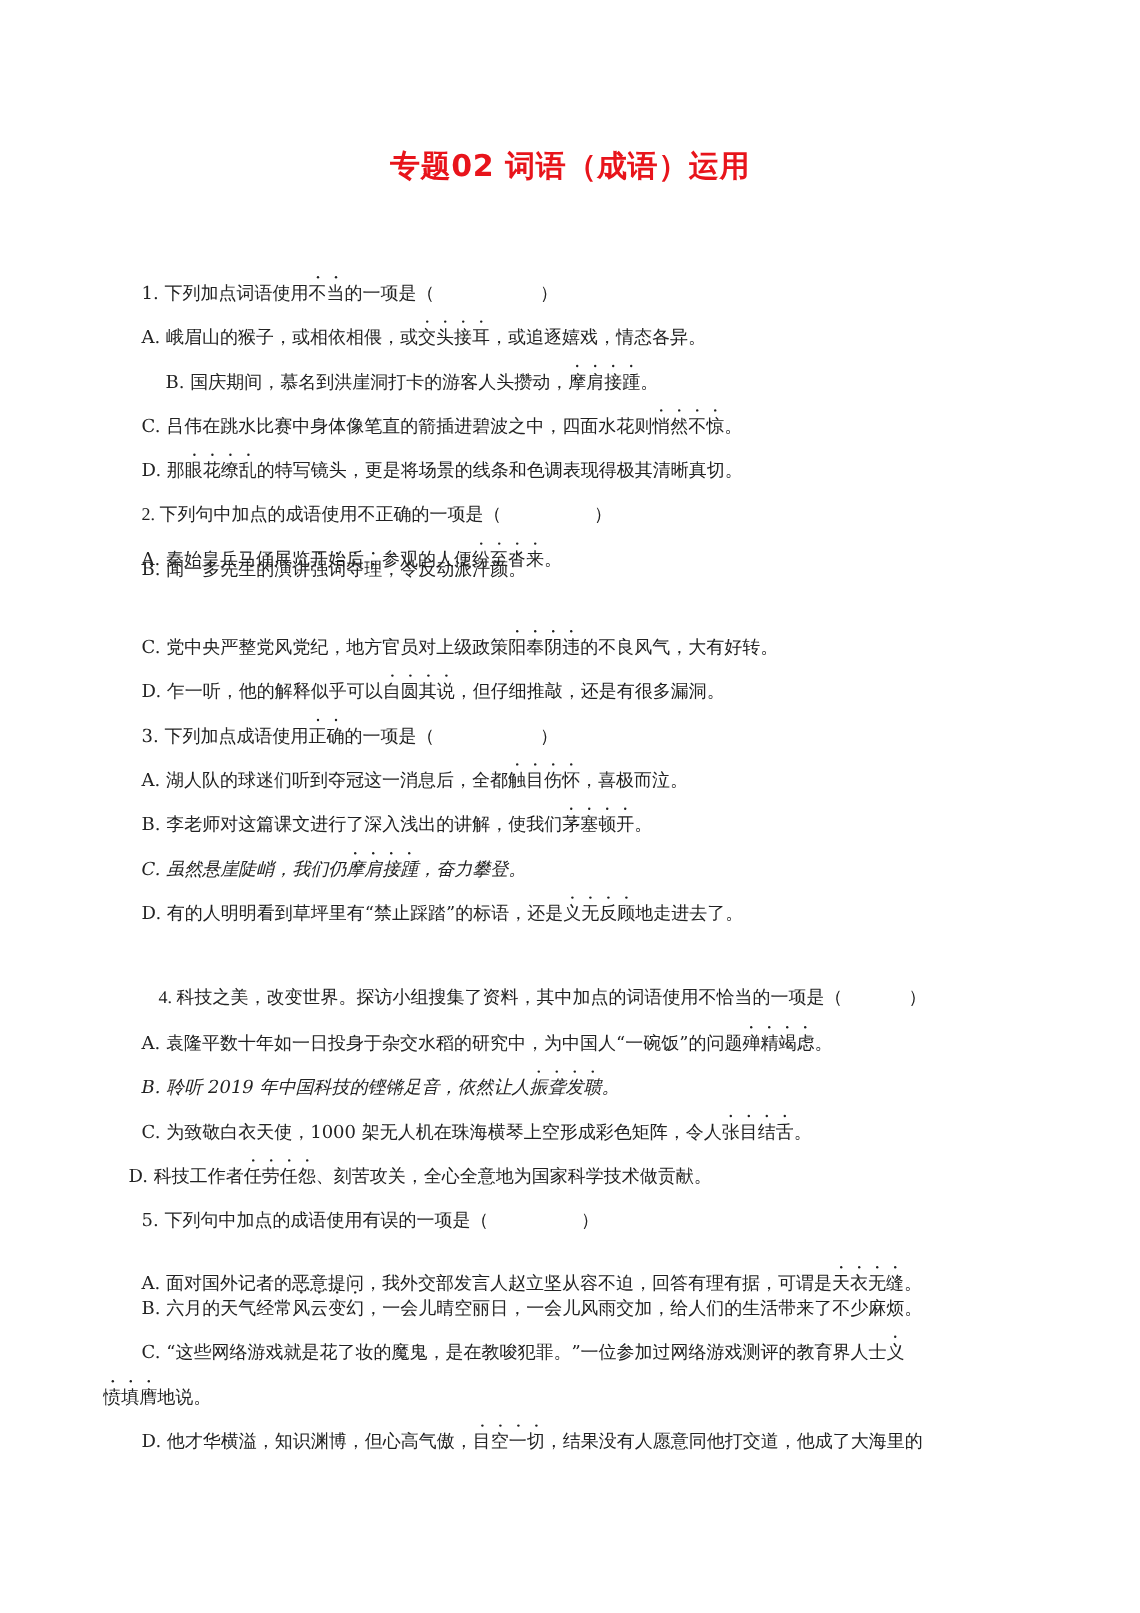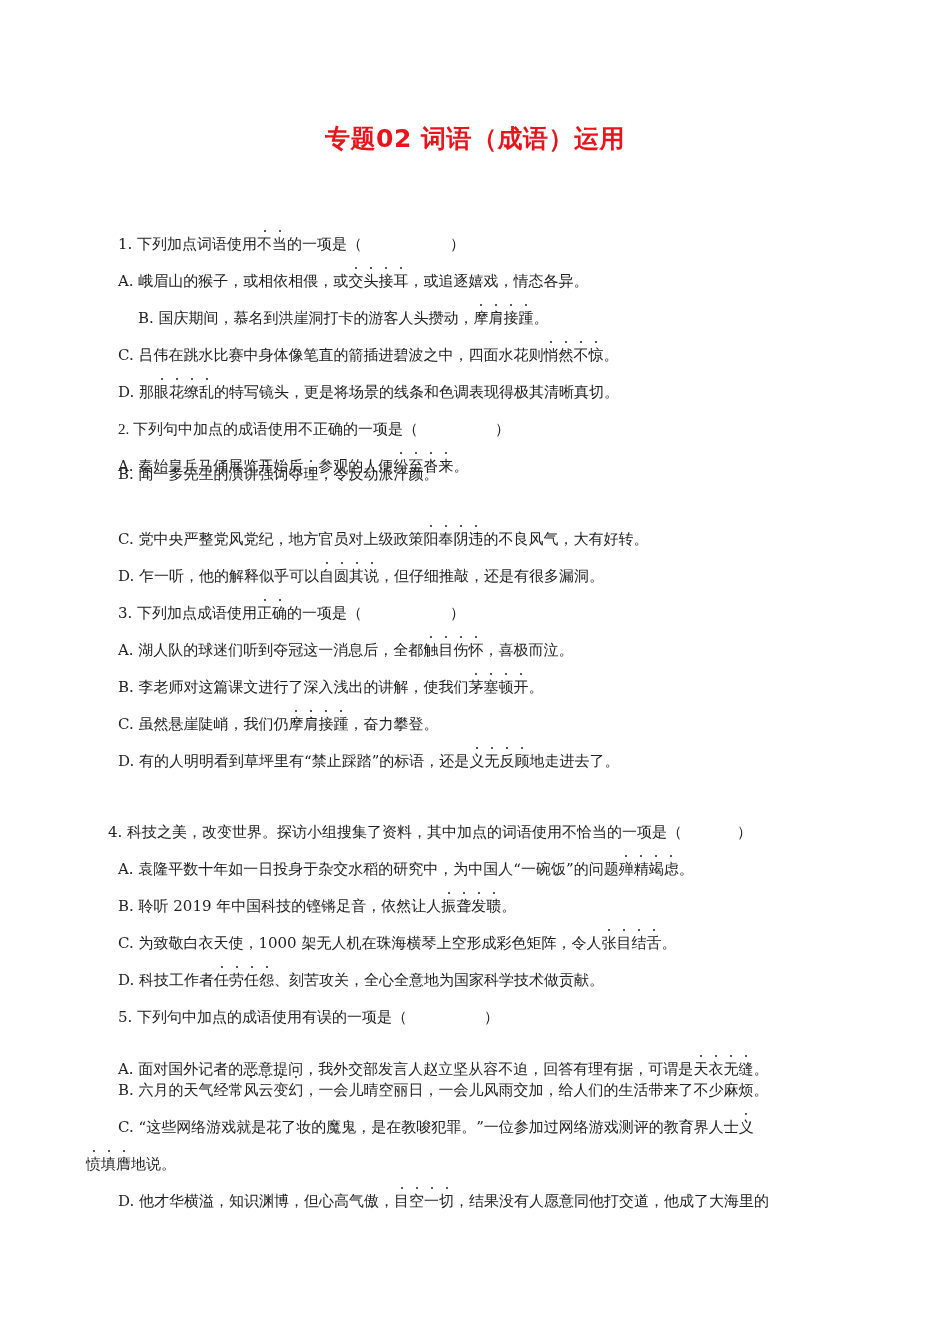--- a/index.html
+++ b/index.html
@@ -25,26 +25,26 @@
     <div class="line" style="top: 345px; left: 118px;">C. 吕伟在跳水比赛中身体像笔直的箭插进碧波之中，四面水花则<span><span class="dot">悄</span><span class="dot">然</span><span class="dot">不</span><span class="dot">惊</span></span>。</div>
     <div class="line" style="top: 382px; left: 118px;">D. 那<span><span class="dot">眼</span><span class="dot">花</span><span class="dot">缭</span><span class="dot">乱</span></span>的特写镜头，更是将场景的线条和色调表现得极其清晰真切。</div>
     <div class="line" style="top: 419px; left: 118px; font-family: Liberation Serif, serif;">2. 下列句中加点的成语使用不正确的一项是（<span class="blank" style="width: 77px;"></span>）</div>
     <div class="line" style="top: 456px; left: 118px;">A. 秦始皇兵马俑展览开始后，参观的人便<span><span class="dot">纷</span><span class="dot">至</span><span class="dot">沓</span><span class="dot">来</span></span>。</div>
     <div class="line" style="top: 464px; left: 118px;">B. 闻一多先生的演讲<span><span class="dot">强</span><span class="dot">词</span><span class="dot">夺</span><span class="dot">理</span></span>，令反动派汗颜。</div>
     <div class="line" style="top: 529px; left: 118px;">C. 党中央严整党风党纪，地方官员对上级政策<span><span class="dot">阳</span><span class="dot">奉</span><span class="dot">阴</span><span class="dot">违</span></span>的不良风气，大有好转。</div>
     <div class="line" style="top: 566px; left: 118px;">D. 乍一听，他的解释似乎可以<span><span class="dot">自</span><span class="dot">圆</span><span class="dot">其</span><span class="dot">说</span></span>，但仔细推敲，还是有很多漏洞。</div>
     <div class="line" style="top: 603px; left: 118px;">3. 下列加点成语使用<span><span class="dot">正</span><span class="dot">确</span></span>的一项是（<span class="blank" style="width: 88px;"></span>）</div>
     <div class="line" style="top: 640px; left: 118px;">A. 湖人队的球迷们听到夺冠这一消息后，全都<span><span class="dot">触</span><span class="dot">目</span><span class="dot">伤</span><span class="dot">怀</span></span>，喜极而泣。</div>
     <div class="line" style="top: 677px; left: 118px;">B. 李老师对这篇课文进行了深入浅出的讲解，使我们<span><span class="dot">茅</span><span class="dot">塞</span><span class="dot">顿</span><span class="dot">开</span></span>。</div>
-    <div class="line" style="top: 714px; left: 118px;">C. 虽然悬崖陡峭，我们仍<span><span class="dot">摩</span><span class="dot">肩</span><span class="dot">接</span><span class="dot">踵</span></span>，奋力攀登。</div>
+    <div class="line" style="top: 714px; left: 118px; font-style: italic;">C. 虽然悬崖陡峭，我们仍<span><span class="dot">摩</span><span class="dot">肩</span><span class="dot">接</span><span class="dot">踵</span></span>，奋力攀登。</div>
     <div class="line" style="top: 751px; left: 118px;">D. 有的人明明看到草坪里有“禁止踩踏”的标语，还是<span><span class="dot">义</span><span class="dot">无</span><span class="dot">反</span><span class="dot">顾</span></span>地走进去了。</div>
-    <div class="line" style="top: 822px; left: 108px;">4. 科技之美，改变世界。探访小组搜集了资料，其中加点的词语使用不恰当的一项是（<span class="blank" style="width: 55px;"></span>）</div>
+    <div class="line" style="top: 822px; left: 132px; font-family: Liberation Serif, serif;">4. 科技之美，改变世界。探访小组搜集了资料，其中加点的词语使用不恰当的一项是（<span class="blank" style="width: 55px;"></span>）</div>
     <div class="line" style="top: 859px; left: 118px;">A. 袁隆平数十年如一日投身于杂交水稻的研究中，为中国人“一碗饭”的问题<span><span class="dot">殚</span><span class="dot">精</span><span class="dot">竭</span><span class="dot">虑</span></span>。</div>
-    <div class="line" style="top: 896px; left: 118px;">B. 聆听 2019 年中国科技的铿锵足音，依然让人<span><span class="dot">振</span><span class="dot">聋</span><span class="dot">发</span><span class="dot">聩</span></span>。</div>
+    <div class="line" style="top: 896px; left: 118px; font-style: italic;">B. 聆听 2019 年中国科技的铿锵足音，依然让人<span><span class="dot">振</span><span class="dot">聋</span><span class="dot">发</span><span class="dot">聩</span></span>。</div>
     <div class="line" style="top: 933px; left: 118px;">C. 为致敬白衣天使，1000 架无人机在珠海横琴上空形成彩色矩阵，令人<span><span class="dot">张</span><span class="dot">目</span><span class="dot">结</span><span class="dot">舌</span></span>。</div>
-    <div class="line" style="top: 970px; left: 118px;">D. 科技工作者<span><span class="dot">任</span><span class="dot">劳</span><span class="dot">任</span><span class="dot">怨</span></span>、刻苦攻关，全心全意地为国家科学技术做贡献。</div>
+    <div class="line" style="top: 970px; left: 107px;">D. 科技工作者<span><span class="dot">任</span><span class="dot">劳</span><span class="dot">任</span><span class="dot">怨</span></span>、刻苦攻关，全心全意地为国家科学技术做贡献。</div>
     <div class="line" style="top: 1007px; left: 118px;">5. 下列句中加点的成语使用有误的一项是（<span class="blank" style="width: 77px;"></span>）</div>
     <div class="line" style="top: 1043px; left: 118px; margin-top: 16px;">A. 面对国外记者的恶意提问，我外交部发言人赵立坚从容不迫，回答有理有据，可谓是<span><span class="dot">天</span><span class="dot">衣</span><span class="dot">无</span><span class="dot">缝</span></span>。</div>
     <div class="line" style="top: 1080px; left: 118px;">B. 六月的天气经常<span><span class="dot">风</span><span class="dot">云</span><span class="dot">变</span><span class="dot">幻</span></span>，一会儿晴空丽日，一会儿风雨交加，给人们的生活带来了不少麻烦。</div>
     <div class="line" style="top: 1117px; left: 118px;">C. “这些网络游戏就是花了妆的魔鬼，是在教唆犯罪。”一位参加过网络游戏测评的教育界人士<span><span class="dot">义</span></span></div>
     <div class="line" style="top: 1154px; left: 86px;"><span><span class="dot">愤</span><span class="dot">填</span><span class="dot">膺</span></span>地说。</div>
     <div class="line" style="top: 1191px; left: 118px;">D. 他才华横溢，知识渊博，但心高气傲，<span><span class="dot">目</span><span class="dot">空</span><span class="dot">一</span><span class="dot">切</span></span>，结果没有人愿意同他打交道，他成了大海里的</div>
   </div>
 
 </body></html>

